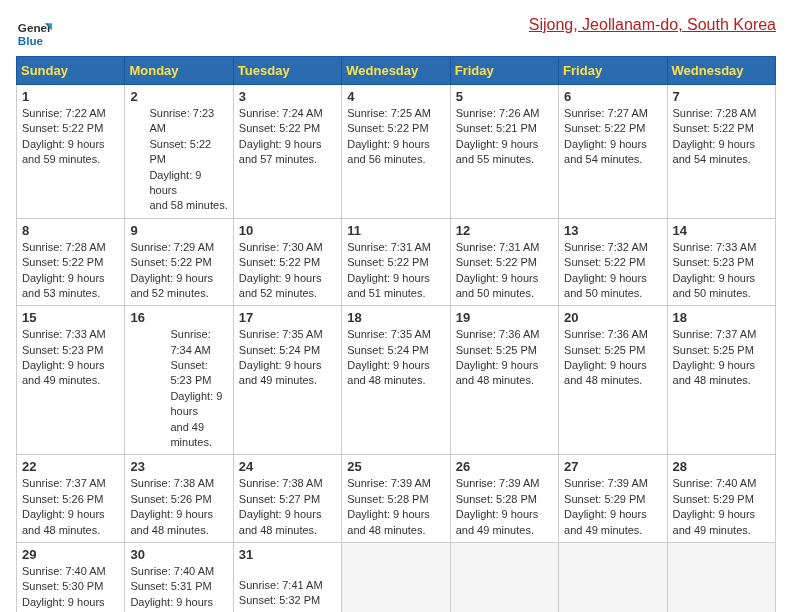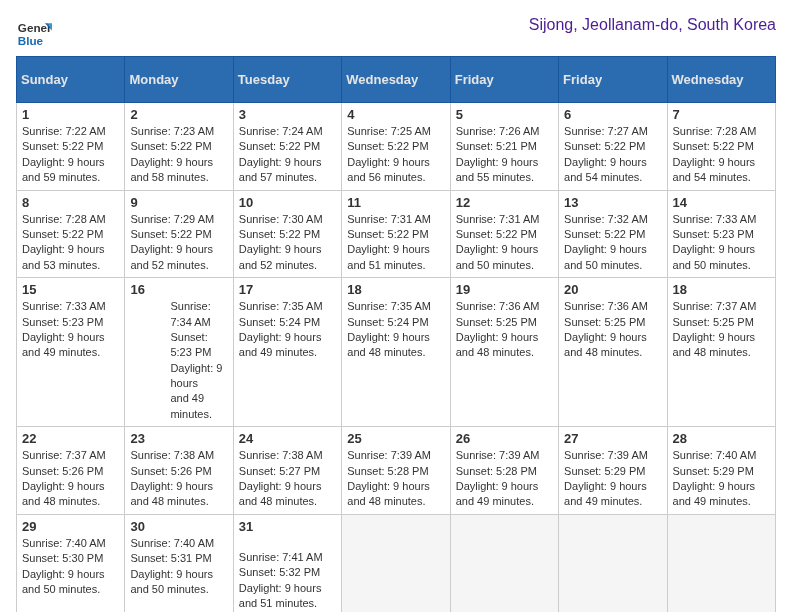--- a/index.html
+++ b/index.html
@@ -28,33 +28,34 @@
     .title-block {
       text-align: right;
     }
     .calendar-title {
       font-size: 32px;
       font-weight: bold;
       color: #333;
     }
     .calendar-subtitle {
       font-size: 16px;
-      color: #4c1d95;
+      color: #b91c1c;
+      text-decoration: underline;
     }
     table {
       width: 100%;
       border-collapse: collapse;
       table-layout: fixed;
     }
     th {
       background-color: #2b6cb0;
-      color: #e5e5e5;
+      color: #fde047;
       font-size: 13px;
       font-weight: bold;
-      padding: 15px 4px;
+      padding: 6px 4px;
       text-align: left;
       border: 1px solid #1a56a0;
     }
     td {
       border: 1px solid #ccc;
       vertical-align: top;
       padding: 4px 5px;
       font-size: 10px;
       color: #333;
       height: 80px;
@@ -109,21 +110,21 @@
       <tr>
         <td>
           <span class="day-num">1</span>
           <div class="day-info" style="white-space: pre-line;">Sunrise: 7:22 AM
 Sunset: 5:22 PM
 Daylight: 9 hours
 and 59 minutes.</div>
         </td>
         <td>
           <span class="day-num">2</span>
-          <div class="day-info" style="white-space: pre-line;">Sunrise: 7:23 AM
+          <div class="day-info" style="white-space: pre-line; margin-left: 19px;">Sunrise: 7:23 AM
 Sunset: 5:22 PM
 Daylight: 9 hours
 and 58 minutes.</div>
         </td>
         <td>
           <span class="day-num">3</span>
           <div class="day-info" style="white-space: pre-line;">Sunrise: 7:24 AM
 Sunset: 5:22 PM
 Daylight: 9 hours
 and 57 minutes.</div>

